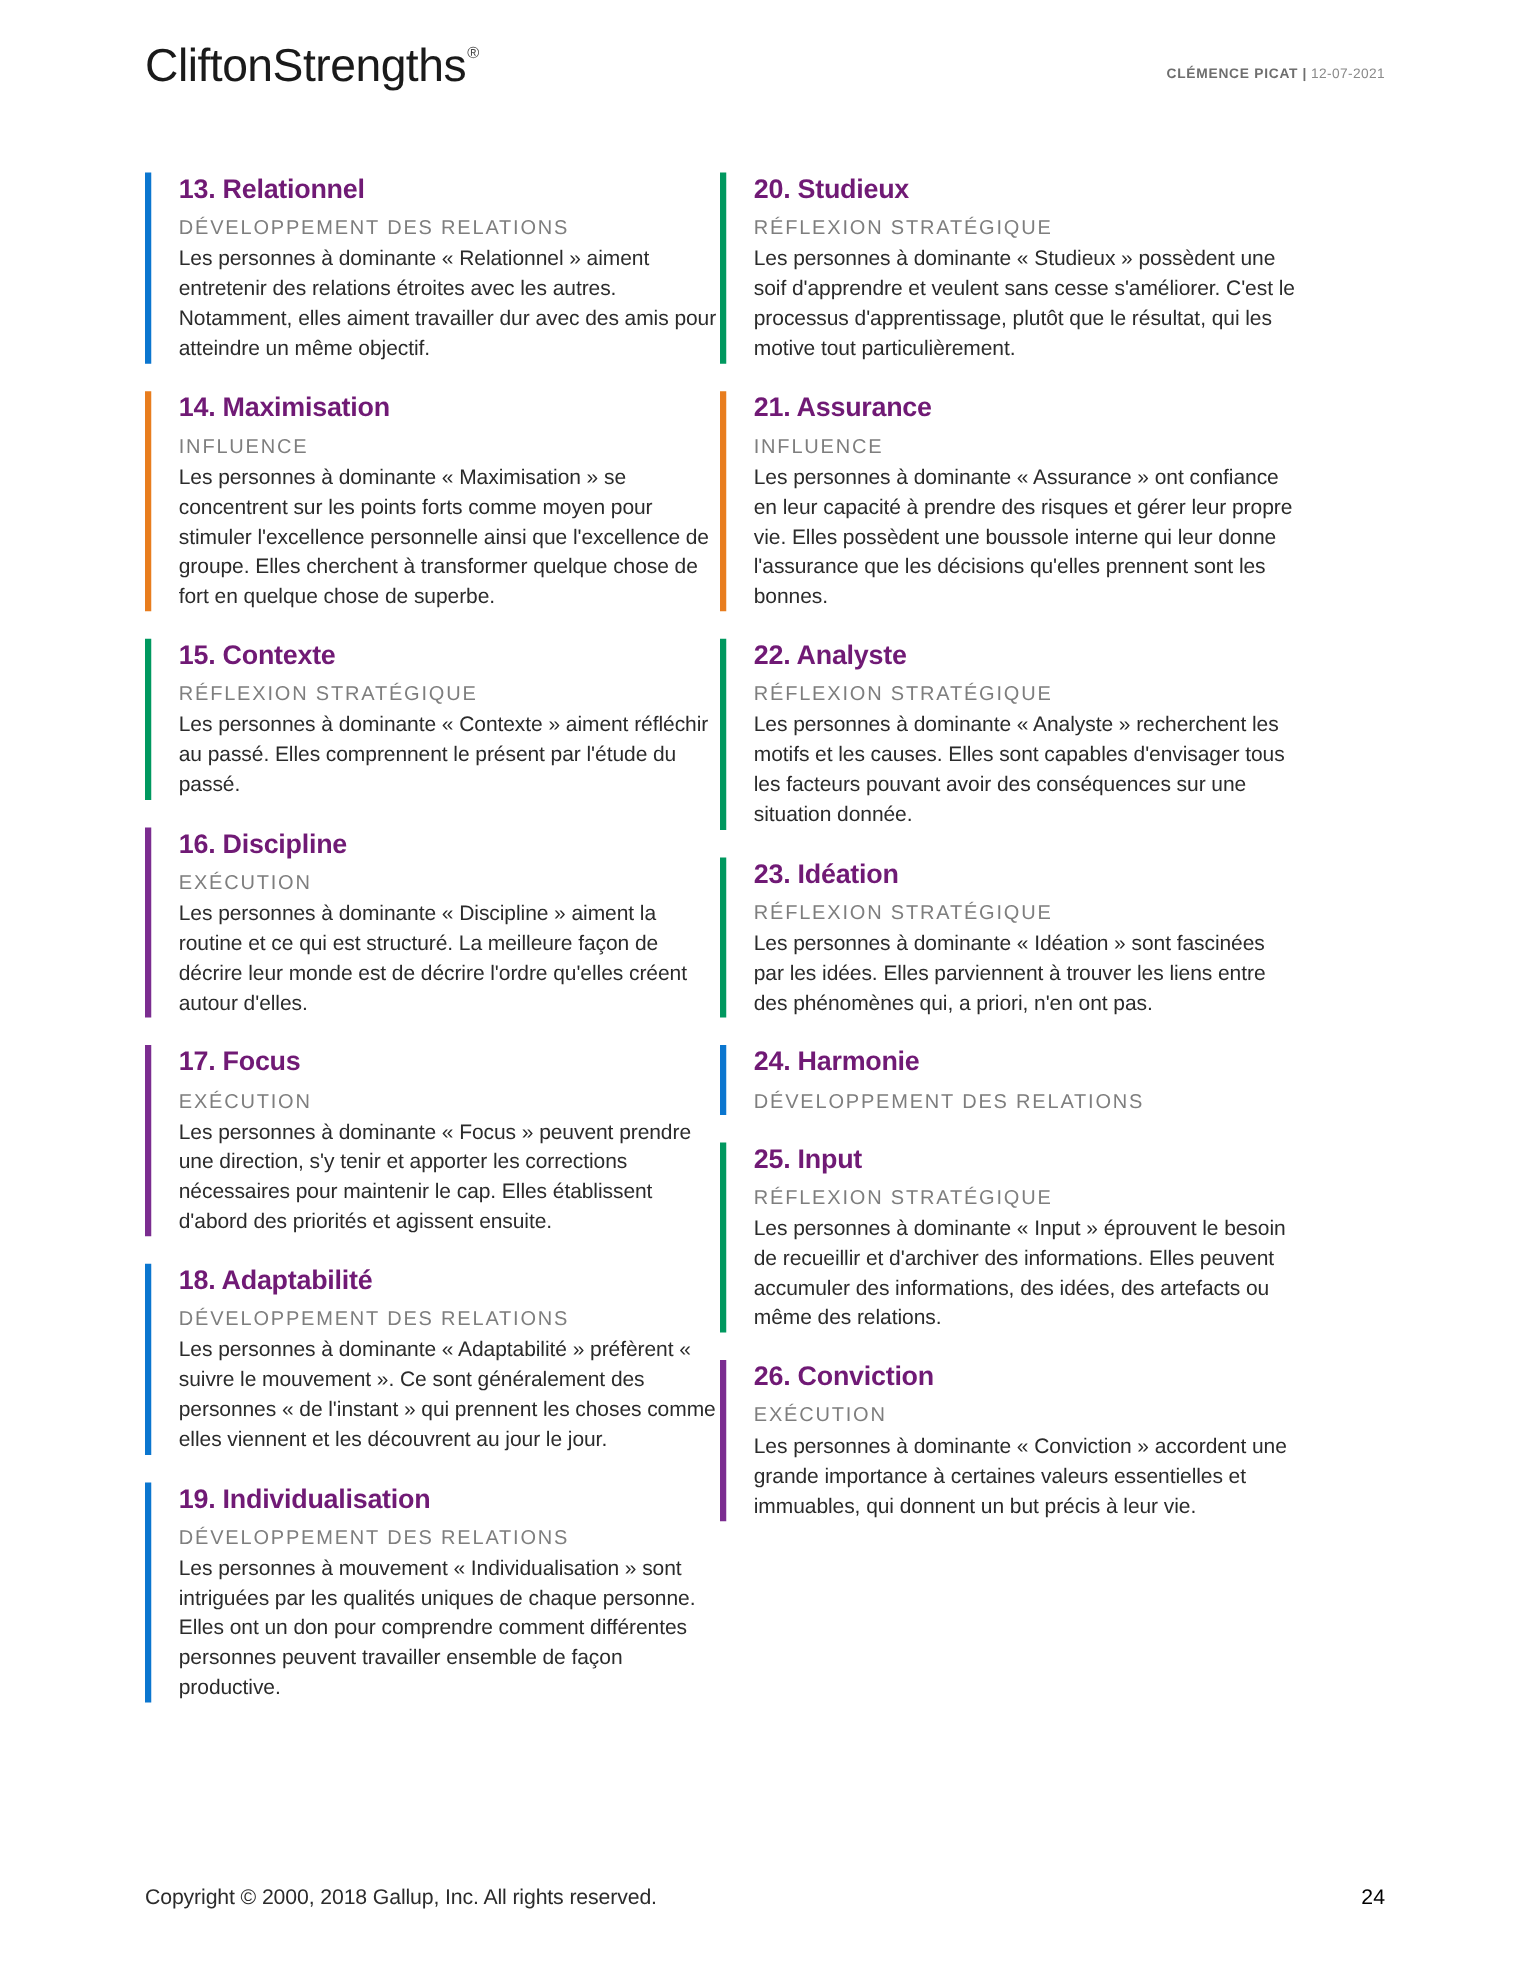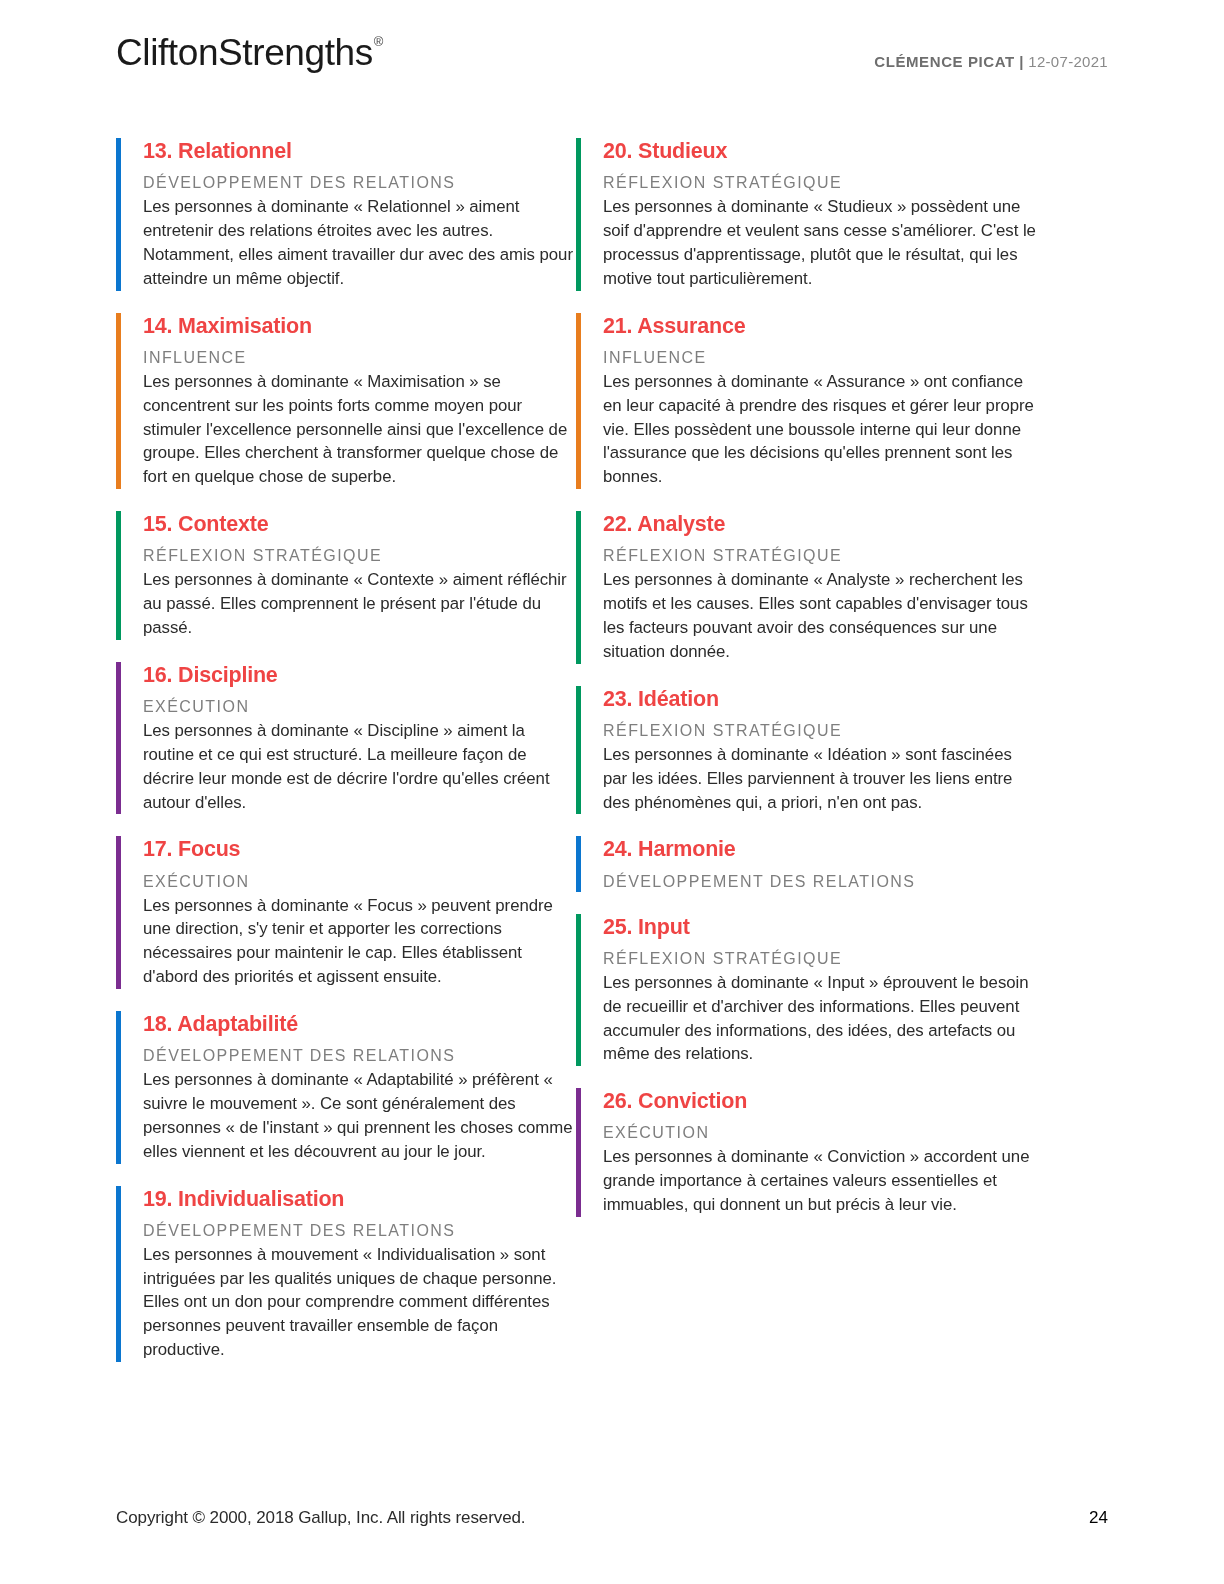--- a/index.html
+++ b/index.html
@@ -47,21 +47,21 @@
   }
   .brand .reg {
     font-size: 13px;
     vertical-align: super;
     position: relative;
     top: -6px;
     left: 1px;
     color: #444;
   }
   .header-meta {
-    font-size: 15px;
+    font-size: 11px;
     letter-spacing: 0.3px;
     color: #7d7d7d;
     padding-top: 19px;
     white-space: nowrap;
   }
   .header-meta .person {
     font-weight: bold;
     color: #6e6e6e;
     letter-spacing: 0.6px;
   }
@@ -91,21 +91,21 @@
     border-left: 5px solid #cccccc;
     padding: 0 0 0 22px;
     margin-bottom: 22px;
     box-sizing: border-box;
   }
   .theme:last-child { margin-bottom: 0; }
 
   .theme-title {
     font-size: 21.5px;
     font-weight: bold;
-    color: #ef4444;
+    color: #701a75;
     line-height: 1.22;
     margin: 0 0 9px 0;
     letter-spacing: -0.2px;
   }
   .theme-domain {
     font-size: 16px;
     letter-spacing: 1.45px;
     color: #7e7e7e;
     margin: 0 0 2px 0;
     line-height: 1.25;

